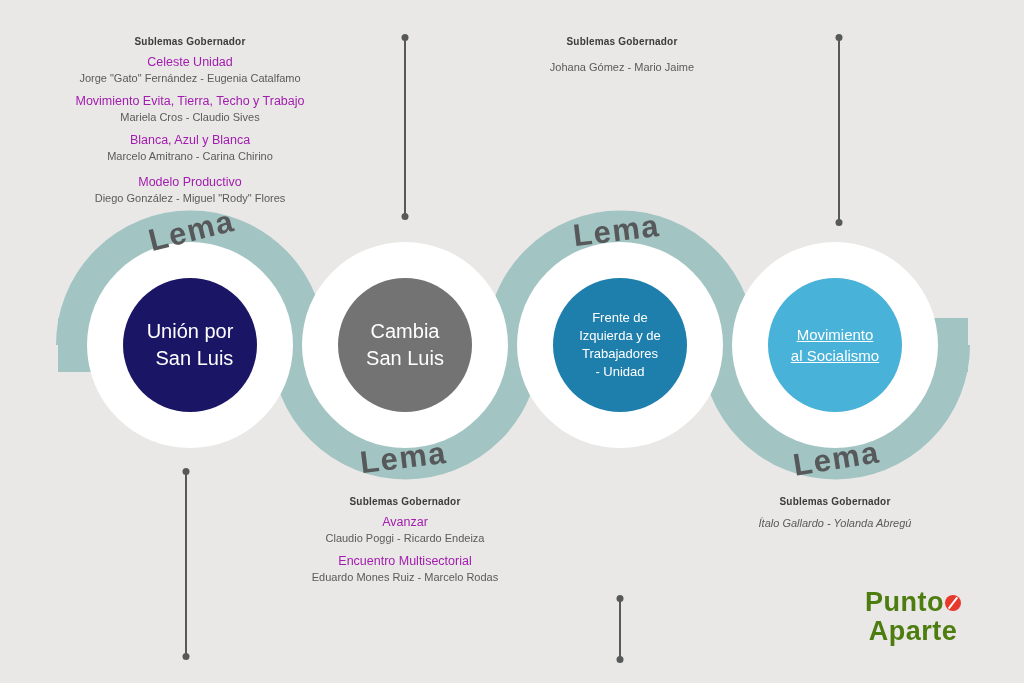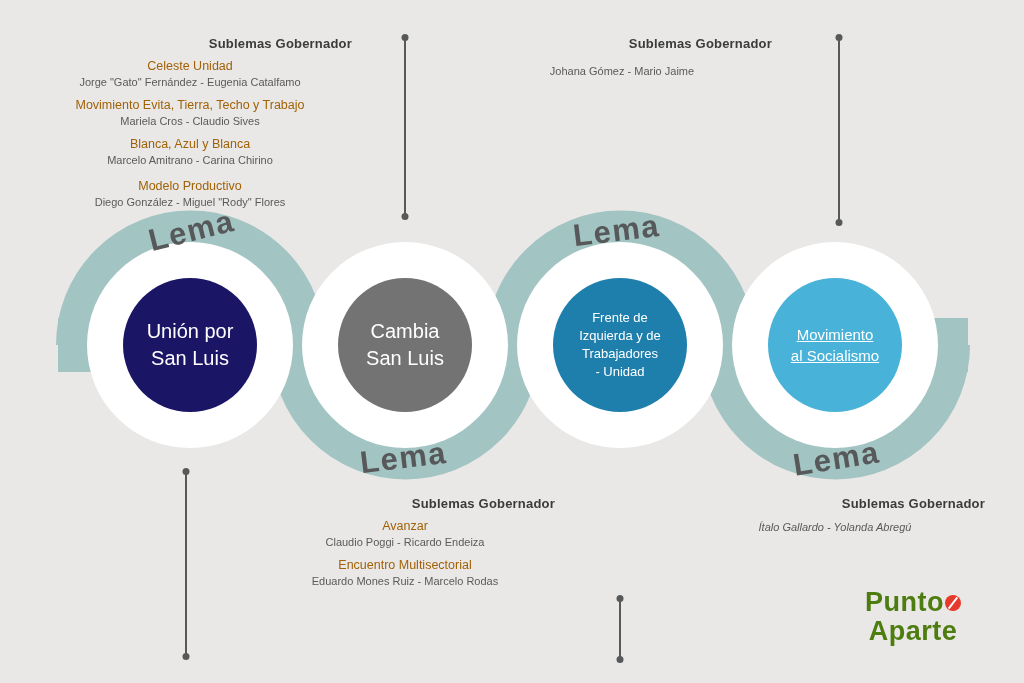--- a/index.html
+++ b/index.html
@@ -33,22 +33,22 @@
 
   .connector { position:absolute; width:2px; background:#57585a; }
   .connector::before, .connector::after {
     content:""; position:absolute; left:50%; transform:translateX(-50%);
     width:7px; height:7px; border-radius:50%; background:#57585a;
   }
   .connector::before { top:-3px; }
   .connector::after  { bottom:-3px; }
 
   .block { position:absolute; text-align:center; }
-  .block-title { font-size:13px; font-weight:bold; color:#3b3b3b; margin-bottom:8px; letter-spacing:0.2px;text-align:right; }
-  .entry-name { font-size:12.5px; color:#a16207; margin-top:10px; }
+  .block-title { font-size:10px; font-weight:bold; color:#3b3b3b; margin-bottom:8px; letter-spacing:0.2px; }
+  .entry-name { font-size:12.5px; color:#a21caf; margin-top:10px; }
   .entry-cand { font-size:11px;  color:#5a5a5a; margin-top:3px; }
   .cand-only  { margin-top:14px; }
 
   .logo {
     position:absolute; left:843px; top:588px; width:140px;
     color:#4d7c0f; font-weight:bold; font-size:27px; line-height:1.08;
     text-align:center; letter-spacing:0.5px;
   }
   .logo-row { white-space:nowrap; }
   .logo-dot {
@@ -68,21 +68,21 @@
   <svg class="ribbon-svg" viewBox="0 0 1024 683" aria-hidden="true">
     <path d="M 58 345 L 83 345
              A 107.5 107.5 0 0 1 298 345
              A 107.5 107.5 0 0 0 513 345
              A 107.5 107.5 0 0 1 728 345
              A 107.5 107.5 0 0 0 943 345
              L 968 345" fill="none" stroke="#a2c4c3" stroke-width="54"></path>
   </svg>
 
   <div class="ring" style="left:87px;  top:242px;">
-    <div class="inner txt-lg" style="background-color: rgb(27, 21, 102);">Unión por
+    <div class="inner txt-lg" style="background-color: rgb(27, 21, 102); text-align: right;">Unión por
 San Luis</div>
   </div>
   <div class="ring" style="left:302px; top:242px;">
     <div class="inner txt-lg" style="background-color: #737373;">Cambia
 San Luis</div>
   </div>
   <div class="ring" style="left:517px; top:242px;">
     <div class="inner txt-sm" style="background-color: rgb(30, 127, 173);">Frente de
 Izquierda y de
 Trabajadores

